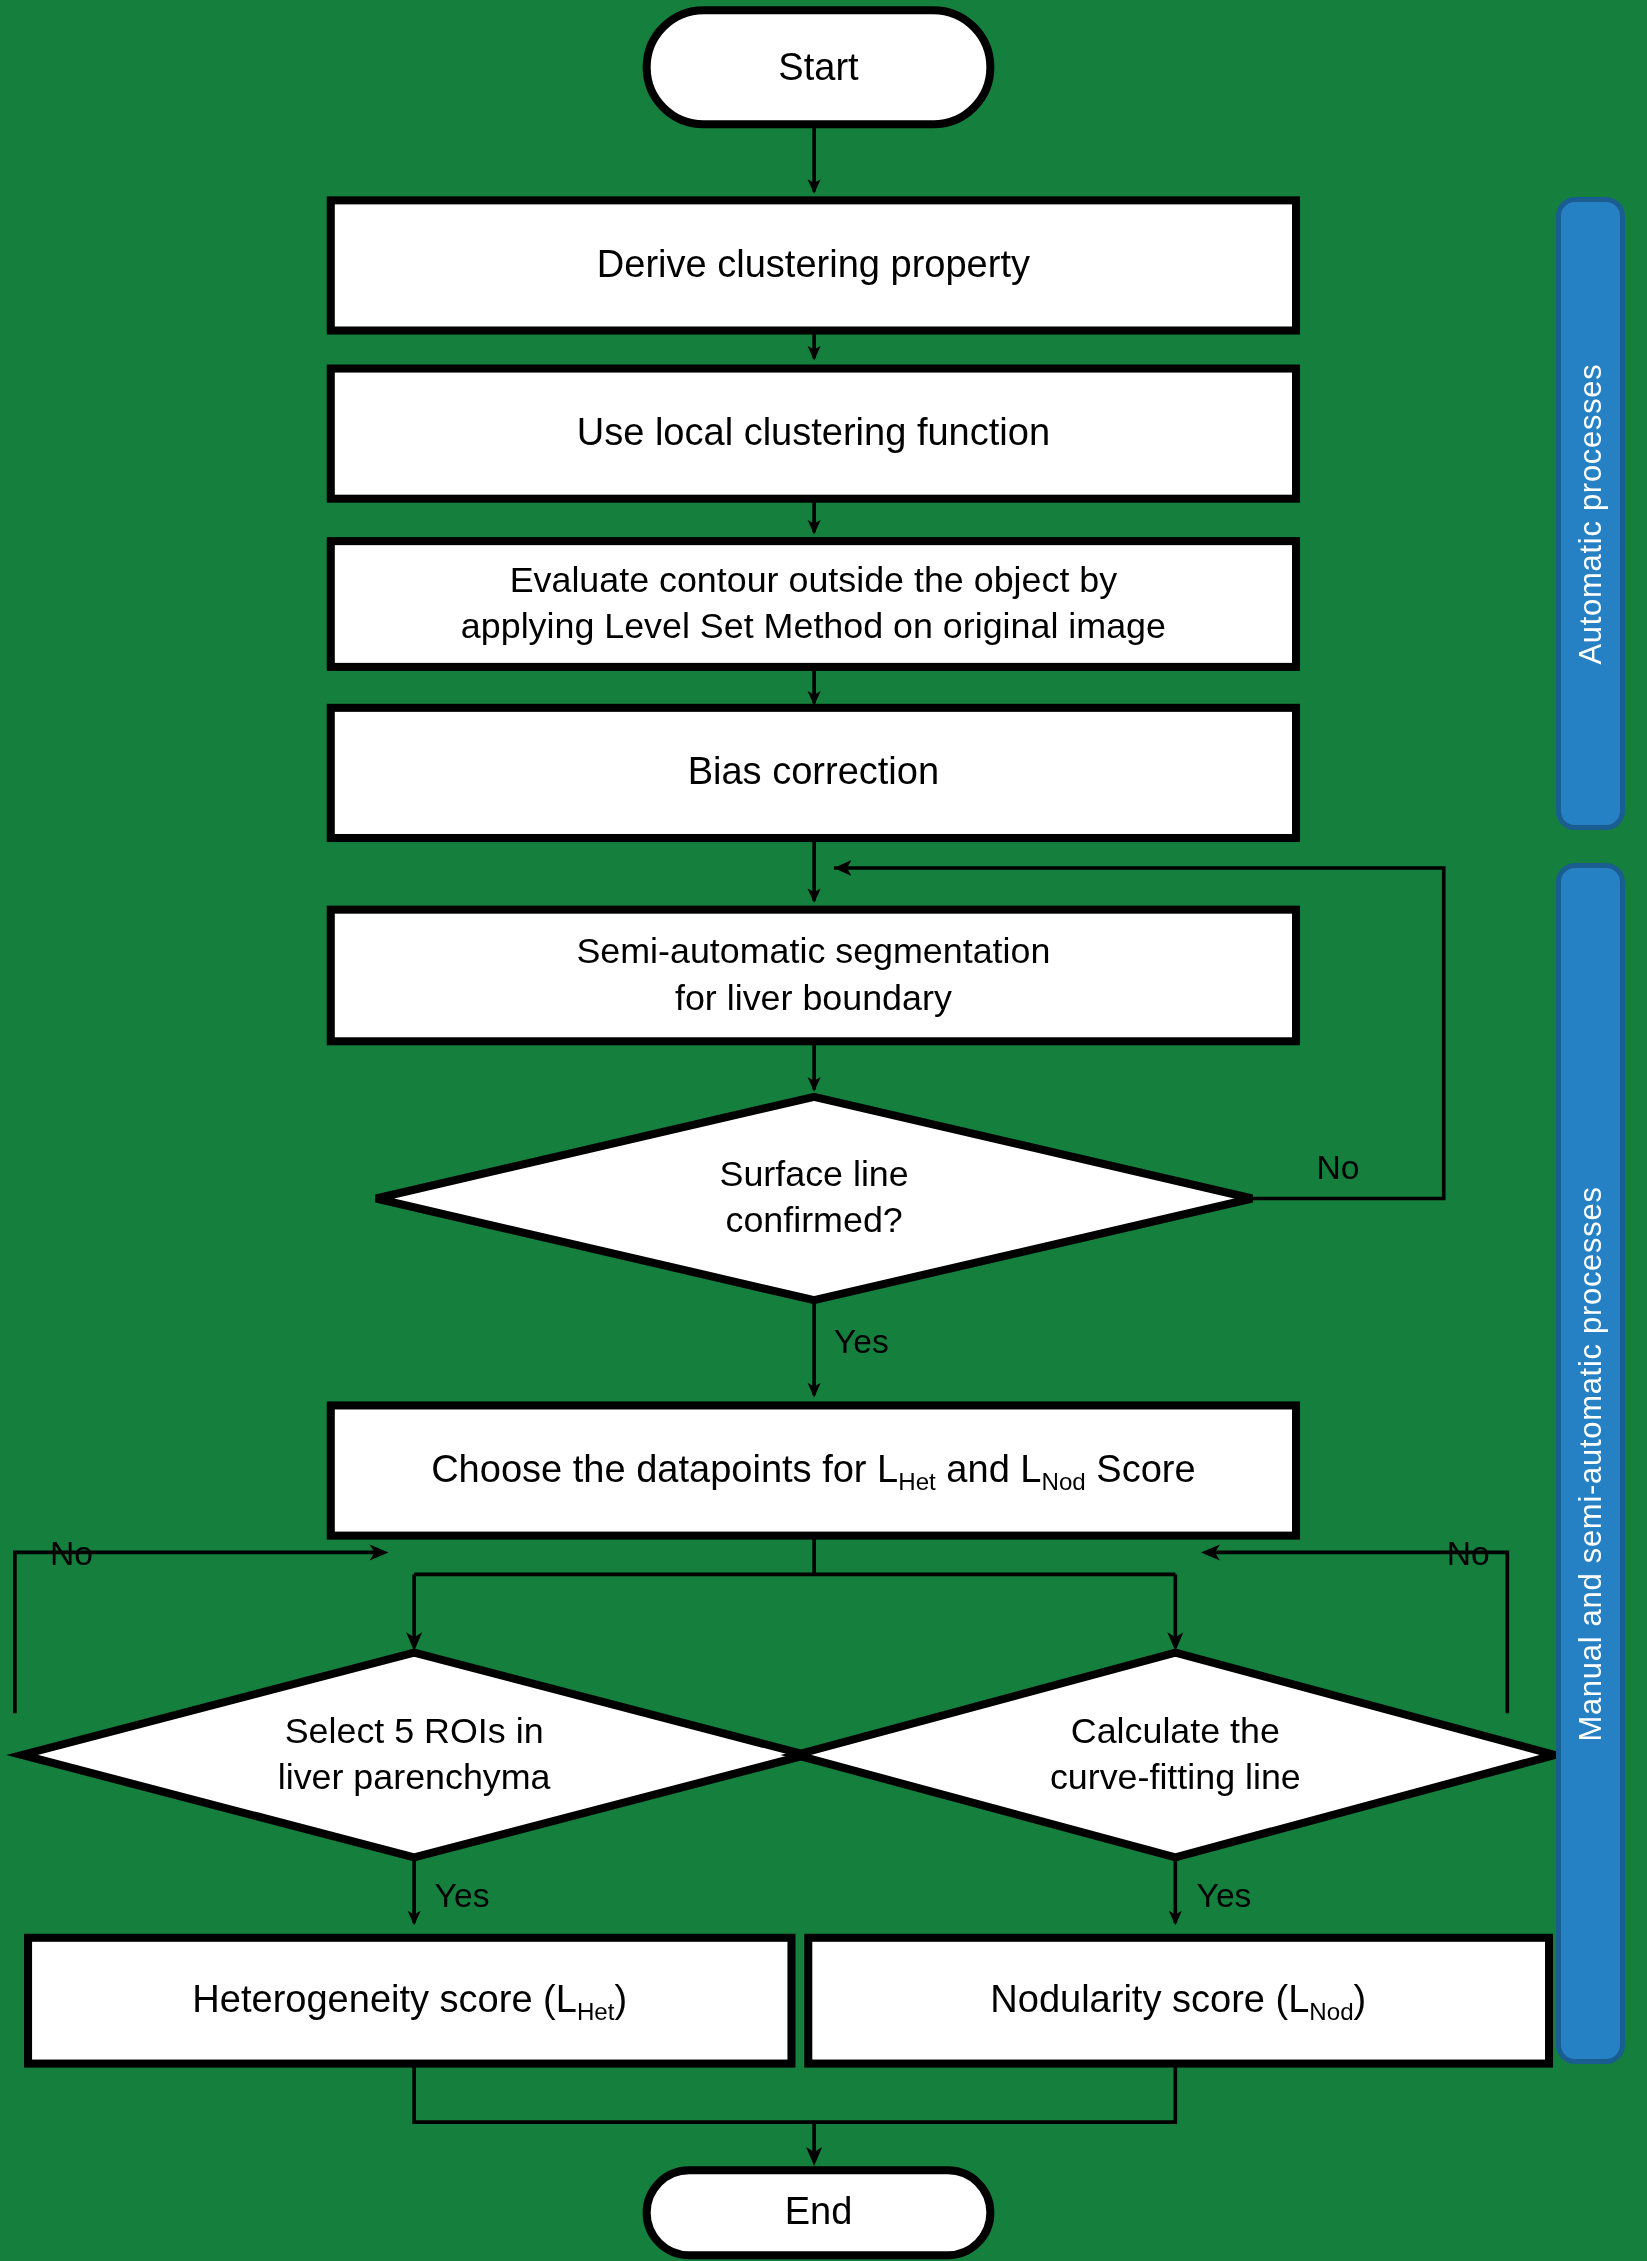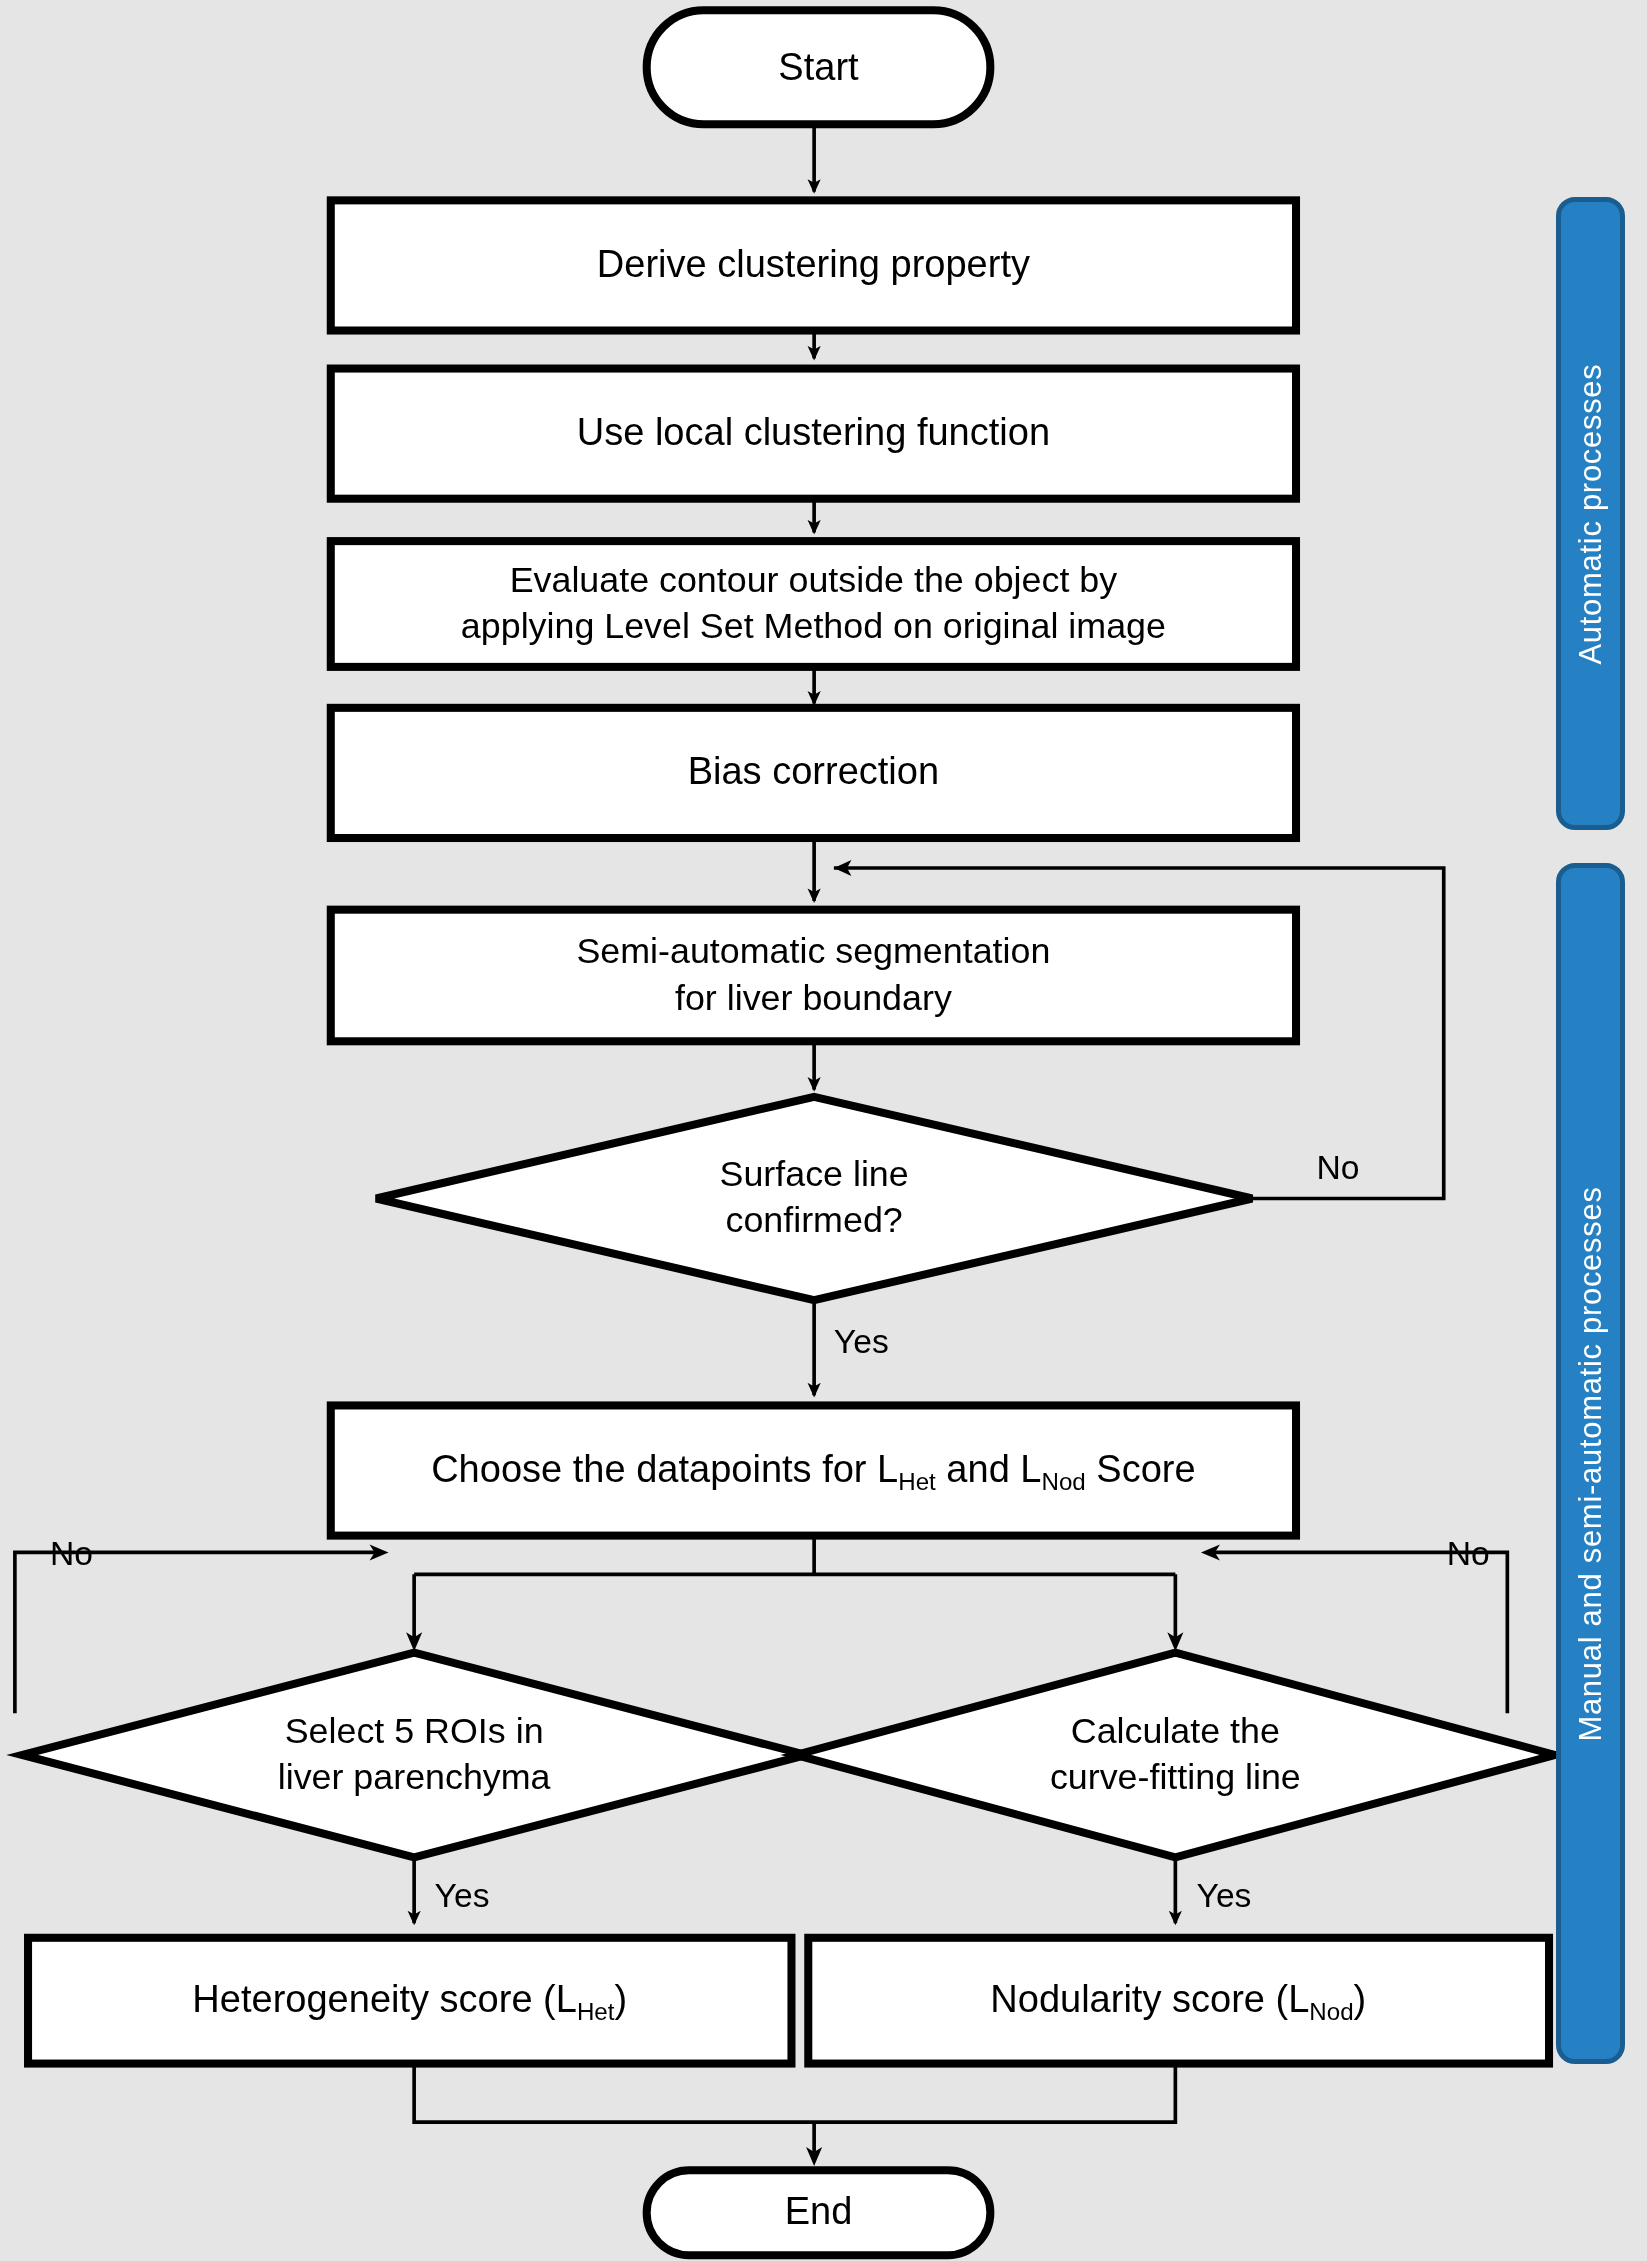--- a/index.html
+++ b/index.html
@@ -7,21 +7,21 @@
     padding: 0;
     background: #ffffff;
   }
   body {
     font-family: "Liberation Sans", sans-serif;
   }
   #page {
     position: relative;
     width: 1648px;
     height: 2261px;
-    background: #e5e5e5;
+    background: #15803d;
     overflow: hidden;
   }
   svg.flow {
     position: absolute;
     top: 0;
     left: 0;
     width: 1648px;
     height: 2261px;
     display: block;
   }

